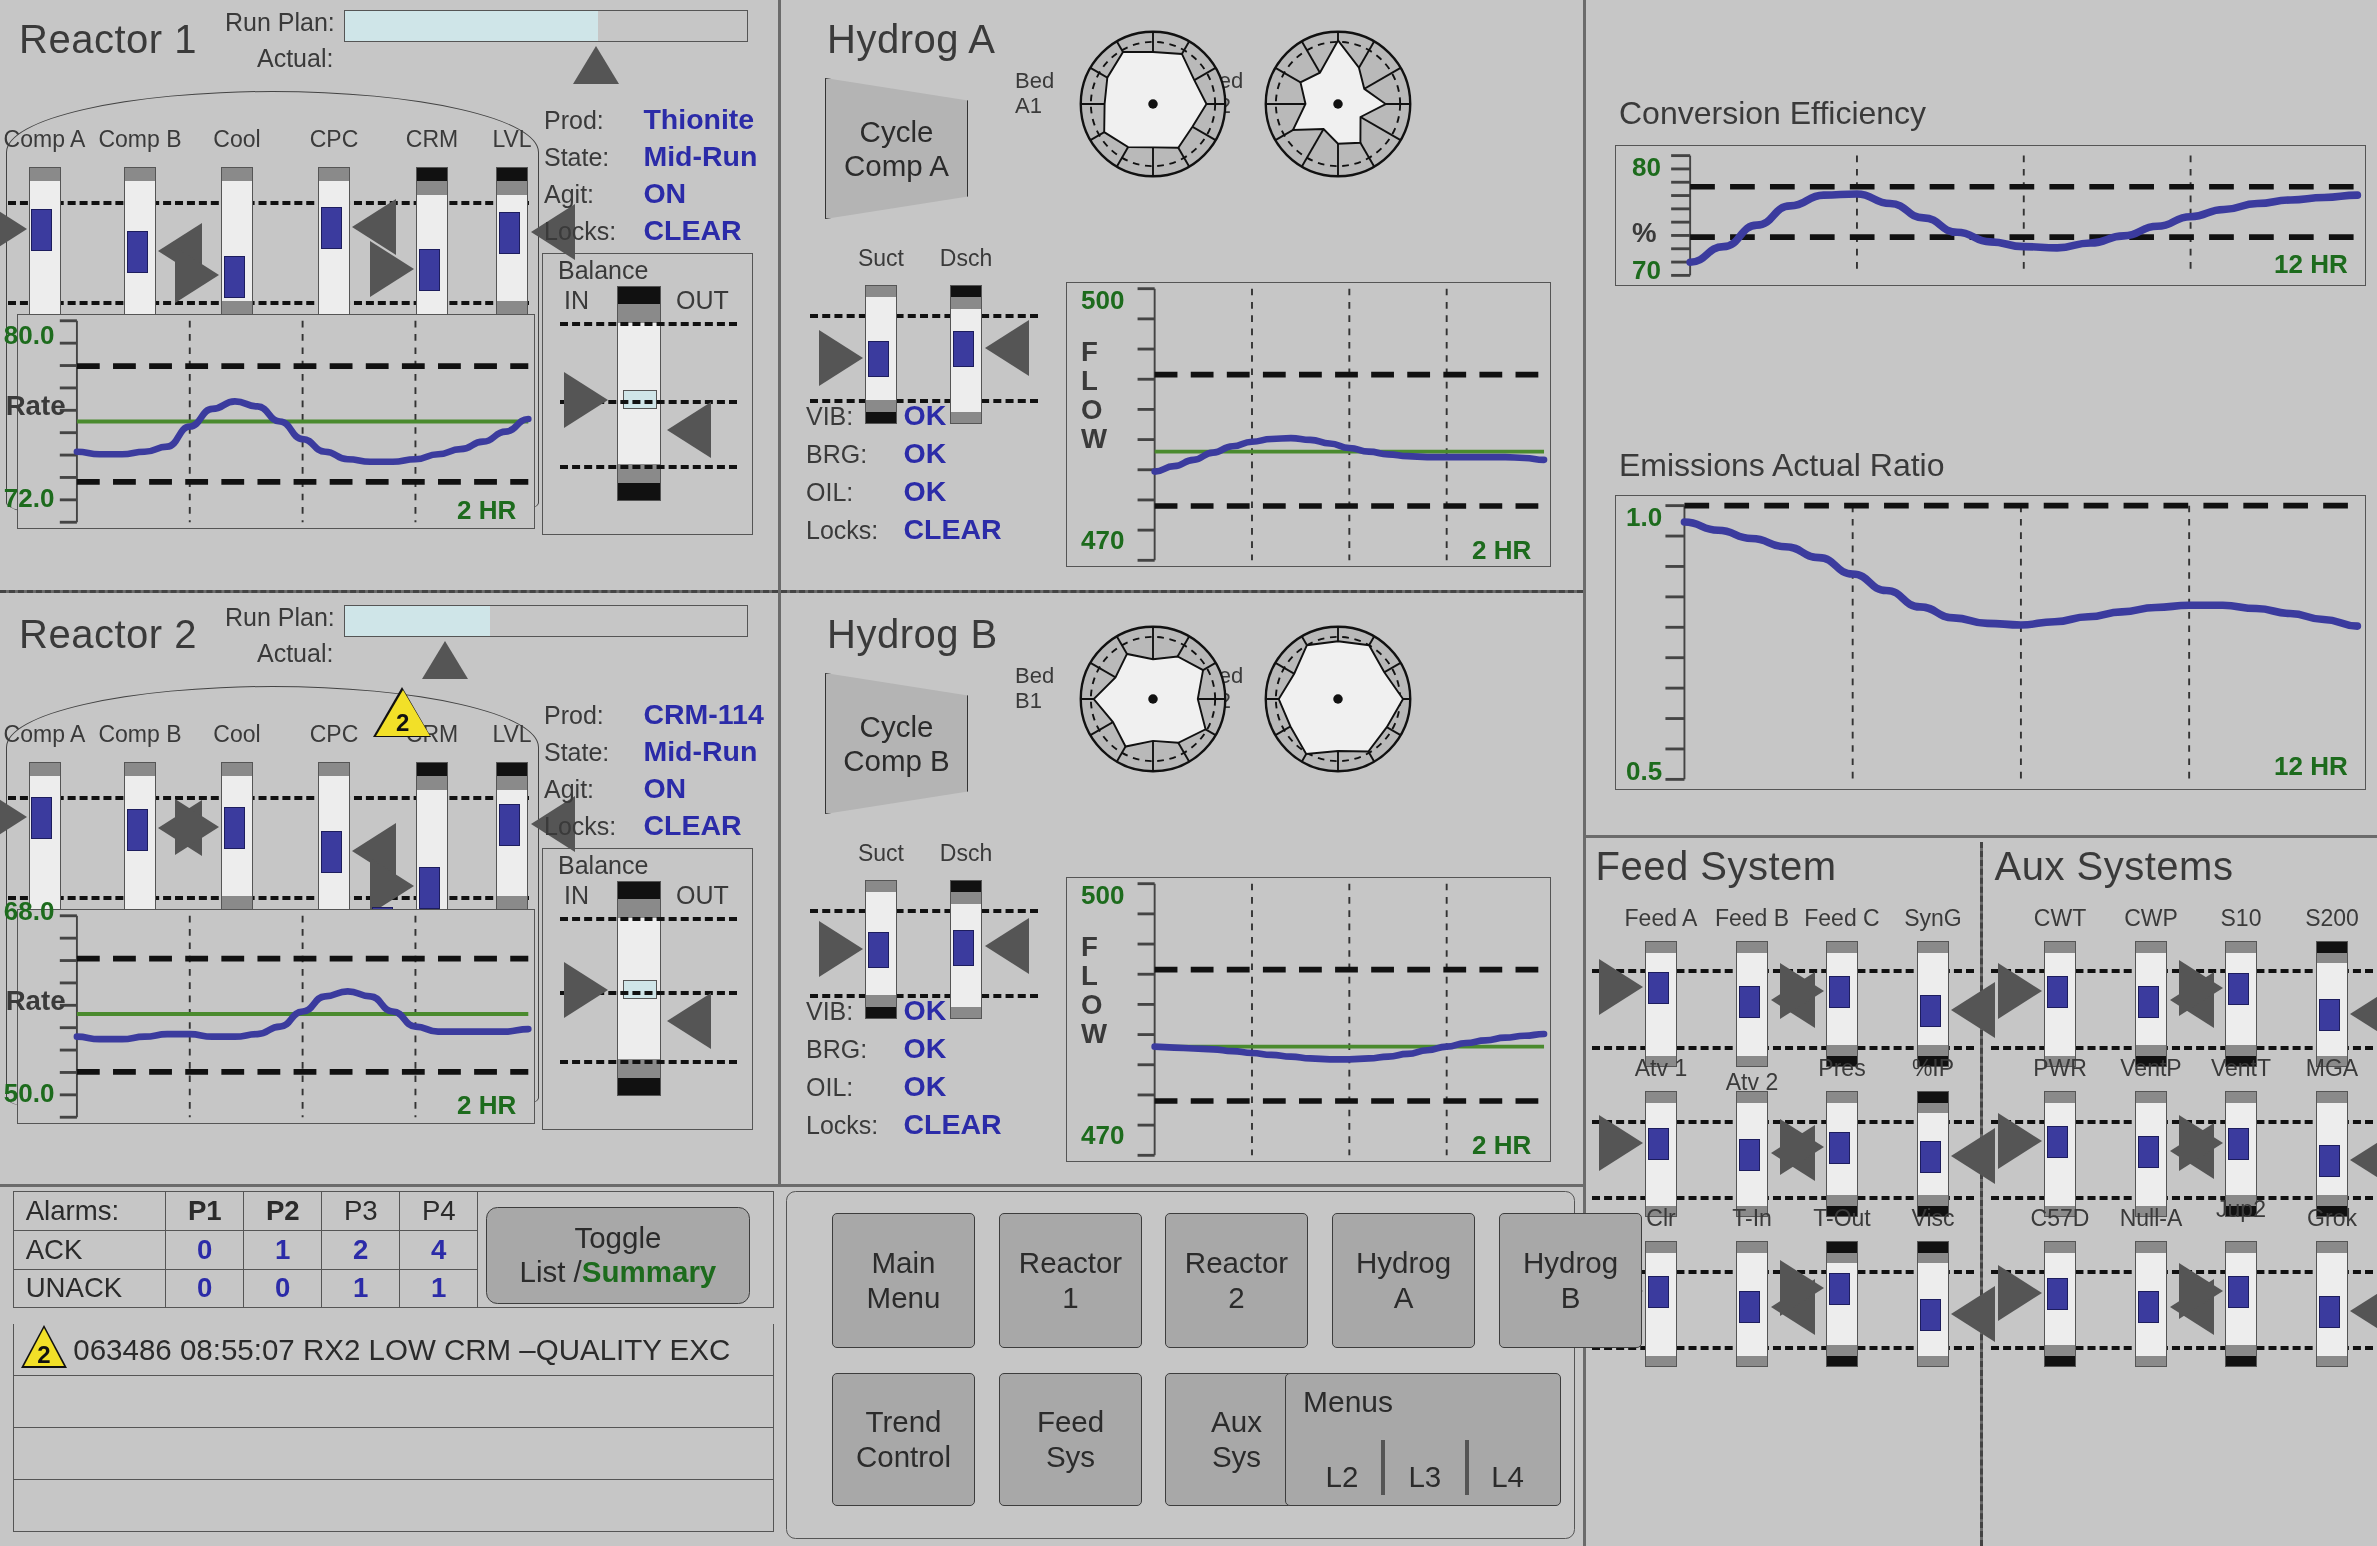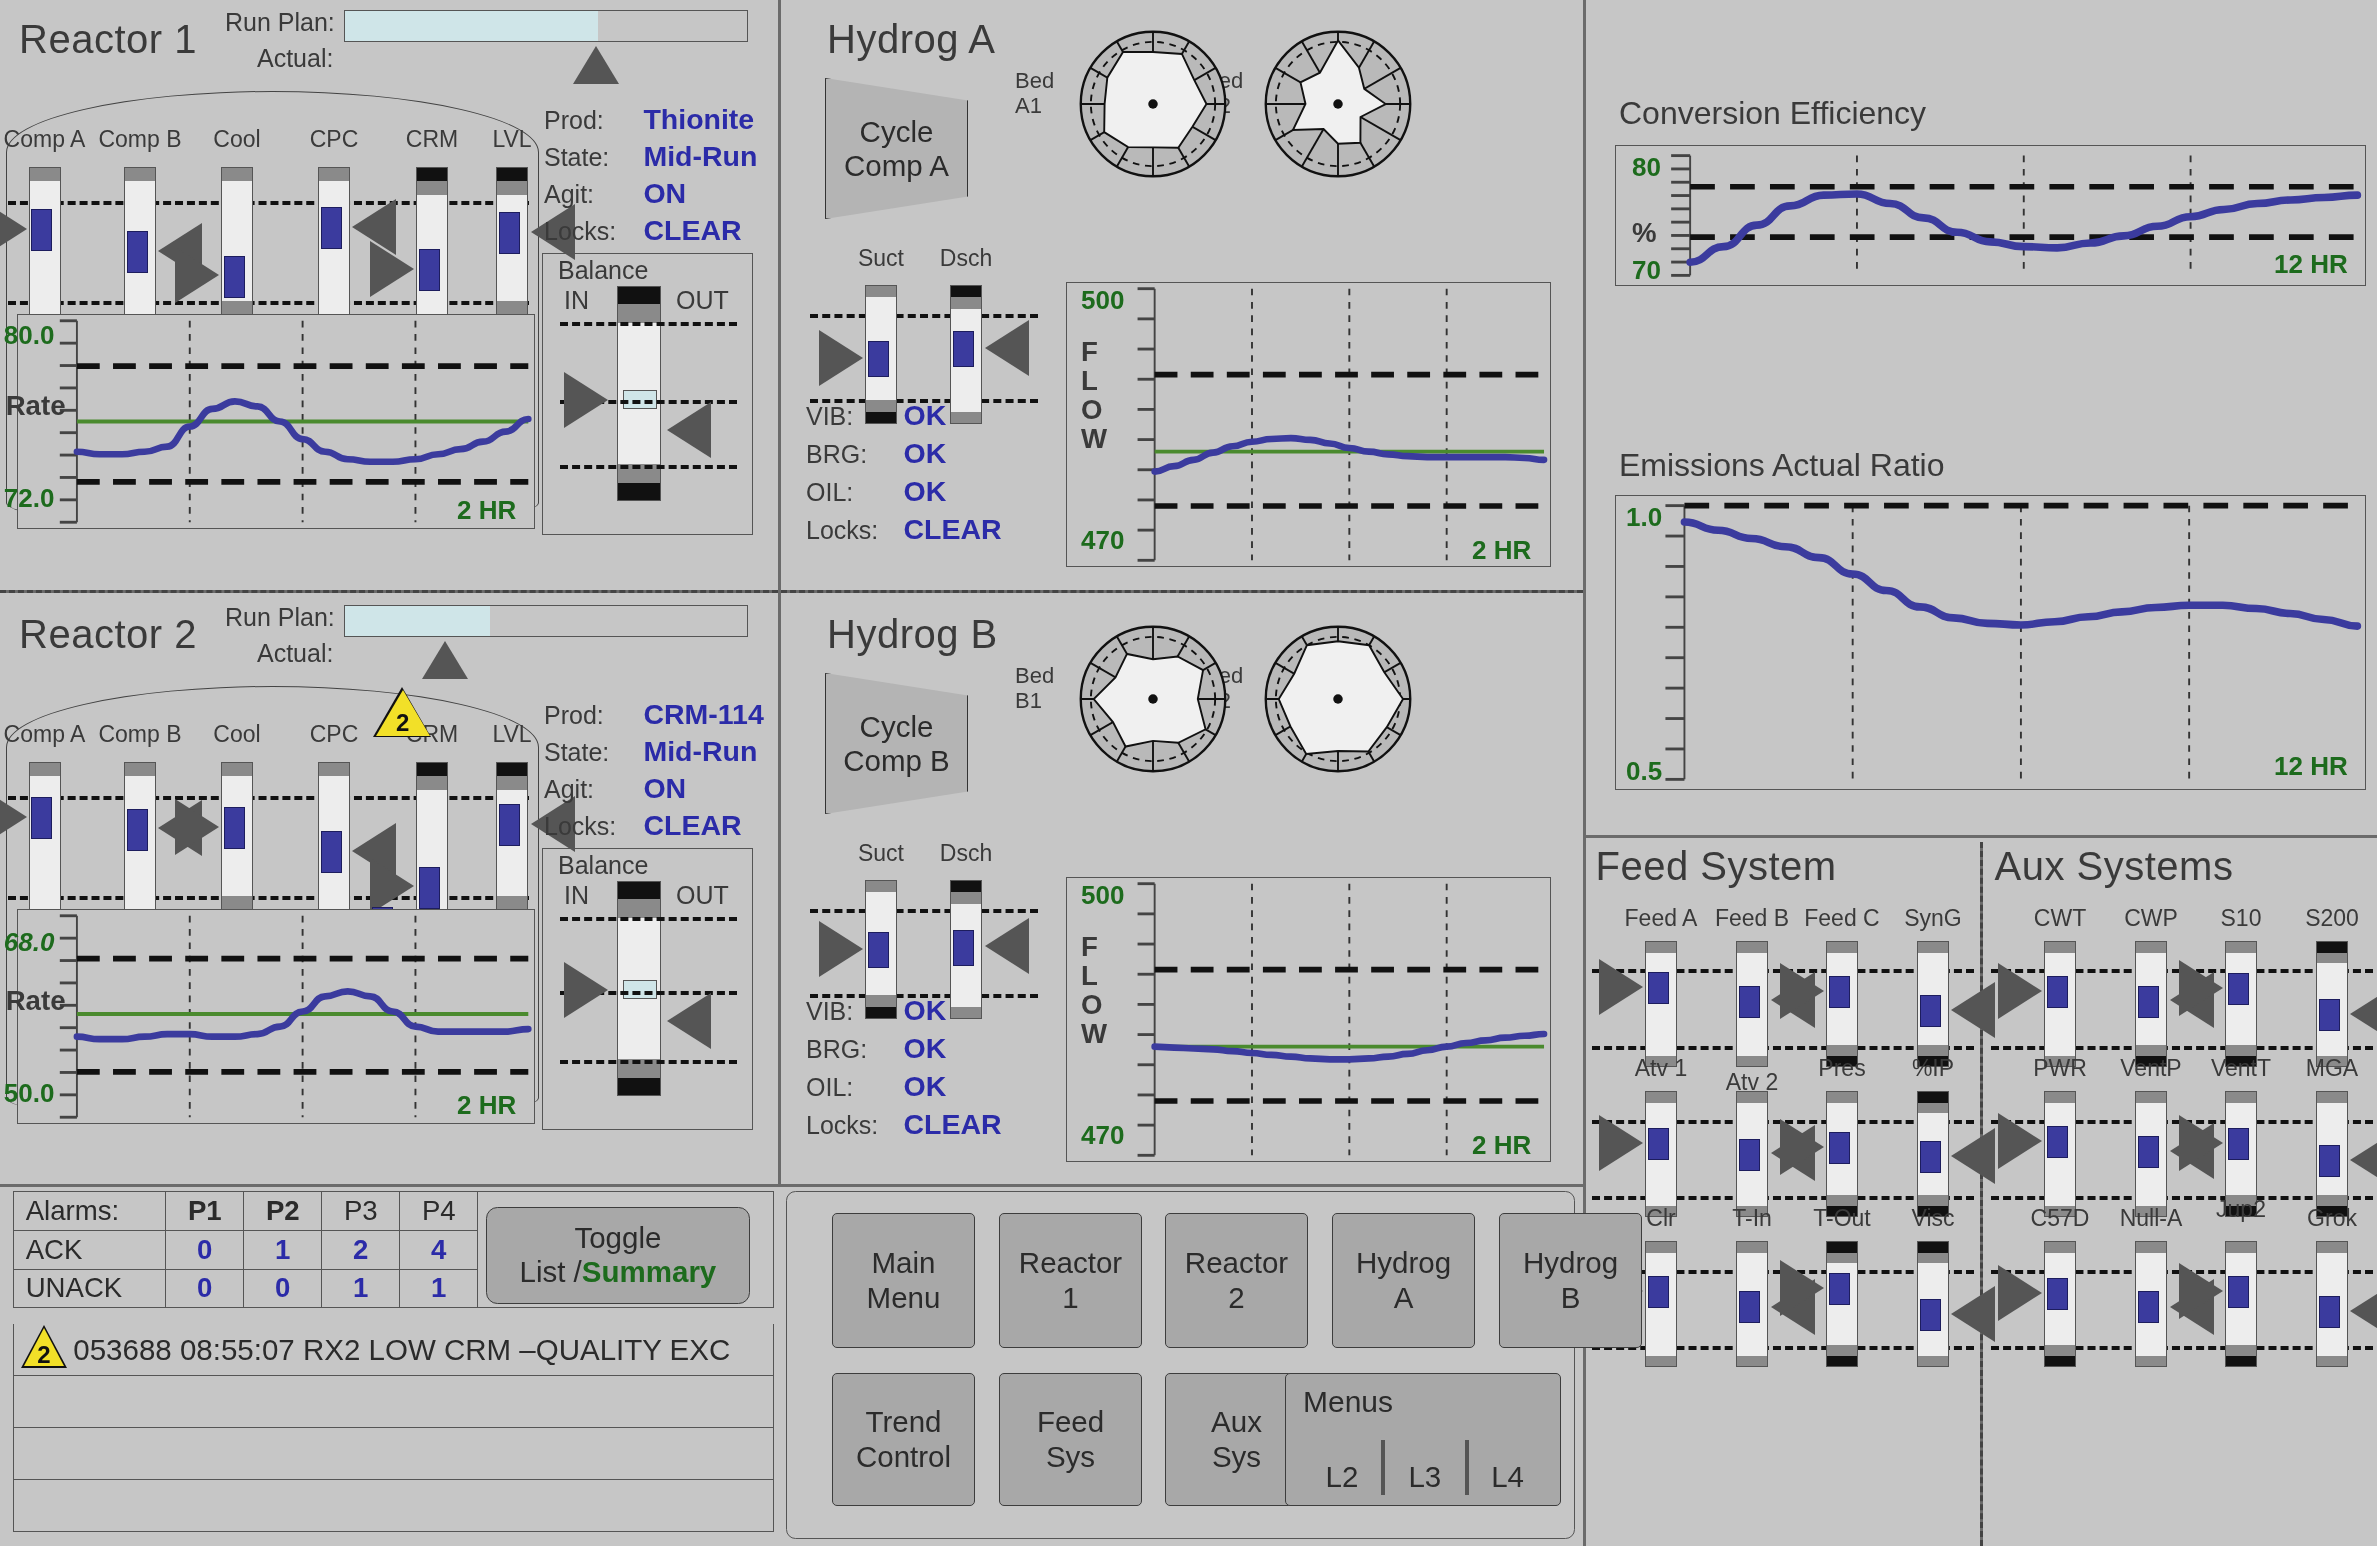--- a/index.html
+++ b/index.html
@@ -346,21 +346,21 @@
         <line x1="44" y1="218" x2="62" y2="218" stroke="#444" stroke-width="3"></line>
         <line x1="180.75" y1="6" x2="180.75" y2="218" stroke="#333" stroke-width="2" stroke-dasharray="7,7"></line>
         <line x1="299.5" y1="6" x2="299.5" y2="218" stroke="#333" stroke-width="2" stroke-dasharray="7,7"></line>
         <line x1="418.25" y1="6" x2="418.25" y2="218" stroke="#333" stroke-width="2" stroke-dasharray="7,7"></line>
         <line x1="62" y1="51.05000000000007" x2="537" y2="51.05000000000007" stroke="#111" stroke-width="6" stroke-dasharray="24,14"></line>
         <line x1="62" y1="170.30000000000007" x2="537" y2="170.30000000000007" stroke="#111" stroke-width="6" stroke-dasharray="24,14"></line>
         <line x1="62" y1="109.35000000000015" x2="537" y2="109.35000000000015" stroke="#4a8a2e" stroke-width="4"></line>
         <path d="M62,133.19999999999993 C73.875,133.19999999999993 73.875,135.84999999999997 85.75,135.84999999999997 C97.625,135.84999999999997 97.625,135.84999999999997 109.5,135.84999999999997 C121.375,135.84999999999997 121.375,133.19999999999993 133.25,133.19999999999993 C145.125,133.19999999999993 145.125,130.55000000000007 157,130.55000000000007 C168.875,130.55000000000007 168.875,130.55000000000007 180.75,130.55000000000007 C192.625,130.55000000000007 192.625,133.19999999999993 204.5,133.19999999999993 C216.375,133.19999999999993 216.375,133.19999999999993 228.25,133.19999999999993 C240.125,133.19999999999993 240.125,130.55000000000007 252,130.55000000000007 C263.875,130.55000000000007 263.875,122.59999999999997 275.75,122.59999999999997 C287.625,122.59999999999997 287.625,106.69999999999993 299.5,106.69999999999993 C311.375,106.69999999999993 311.375,90.80000000000007 323.25,90.80000000000007 C335.125,90.80000000000007 335.125,85.5 347,85.5 C358.875,85.5 358.875,90.80000000000007 370.75,90.80000000000007 C382.625,90.80000000000007 382.625,106.69999999999993 394.5,106.69999999999993 C406.375,106.69999999999993 406.375,122.59999999999997 418.25,122.59999999999997 C430.125,122.59999999999997 430.125,127.90000000000003 442,127.90000000000003 C453.875,127.90000000000003 453.875,127.90000000000003 465.75,127.90000000000003 C477.625,127.90000000000003 477.625,127.90000000000003 489.5,127.90000000000003 C501.375,127.90000000000003 501.375,127.90000000000003 513.25,127.90000000000003 C525.125,127.90000000000003 525.125,125.25 537,125.25" fill="none" stroke="#3b3b9e" stroke-width="7" stroke-linecap="round"></path>
       </svg>
     </div>
-  <div class="ax" style="position:absolute;left:3.8px;top:332px;font-style:italic;">68.0</div>
+  <div class="ax" style="position:absolute;left:3.8px;top:301px;">68.0</div>
   <div class="axname" style="position:absolute;left:5.7px;top:390px;">Rate</div>
   <div class="ax" style="position:absolute;left:3.8px;top:483px;">50.0</div>
   <div class="ax" style="position:absolute;left:457px;top:495px;">2 HR</div>
 </div>
 
 <div class="panel" style="left:781px;top:0;width:802px;height:588px;">
   <div class="title-lg" style="position:absolute;left:46px;top:17px;">Hydrog A</div>
   <div class="trapz" style="left:44px;top:78px;width:143px;height:141px;">
     <span>Cycle</span>
     <span>Comp A</span>
@@ -945,21 +945,21 @@
       <td class="bluenum">1</td>
       <td class="bluenum">1</td>
     </tr>
   </tbody>
     </table>
   <div id="almlist" style="position:absolute;left:0;top:133px;width:761px;">
       <div style="position: relative; height: 52px; border-right: 1px solid rgb(85, 85, 85); border-bottom: 1px solid rgb(85, 85, 85); border-left: 1px solid rgb(85, 85, 85); border-image: initial; border-top: none; display: flex; align-items: center;">
         <div class="warn-b" style="position: absolute; left: 6.7px; top: 1px; border-left-width: 23px; border-right-width: 23px; border-bottom-width: 43px;"></div>
         <div class="warn" style="position: absolute; left: 9.5px; top: 3.8px; border-left-width: 20px; border-right-width: 20px; border-bottom-width: 38px;"></div>
         <div class="warnnum" style="left: 23px; top: 17px;">2</div>
-        <span style="margin-left: 59px; font-size: 29.5px; color: rgb(43, 43, 43); white-space: nowrap;">053688 08:55:07 RX2 LOW CRM –QUALITY EXC</span>
+        <span style="margin-left: 59px; font-size: 29.5px; color: rgb(43, 43, 43); white-space: nowrap;">063486 08:55:07 RX2 LOW CRM –QUALITY EXC</span>
       </div>
       <div style="position: relative; height: 52px; border-right: 1px solid rgb(85, 85, 85); border-bottom: 1px solid rgb(85, 85, 85); border-left: 1px solid rgb(85, 85, 85); border-image: initial; border-top: none; display: flex; align-items: center;">
         <span style="margin-left: 59px; font-size: 29.5px; color: rgb(43, 43, 43); white-space: nowrap;"></span>
       </div>
       <div style="position: relative; height: 52px; border-right: 1px solid rgb(85, 85, 85); border-bottom: 1px solid rgb(85, 85, 85); border-left: 1px solid rgb(85, 85, 85); border-image: initial; border-top: none; display: flex; align-items: center;">
         <span style="margin-left: 59px; font-size: 29.5px; color: rgb(43, 43, 43); white-space: nowrap;"></span>
       </div>
       <div style="position: relative; height: 52px; border-right: 1px solid rgb(85, 85, 85); border-bottom: 1px solid rgb(85, 85, 85); border-left: 1px solid rgb(85, 85, 85); border-image: initial; border-top: none; display: flex; align-items: center;">
         <span style="margin-left: 59px; font-size: 29.5px; color: rgb(43, 43, 43); white-space: nowrap;"></span>
       </div>

